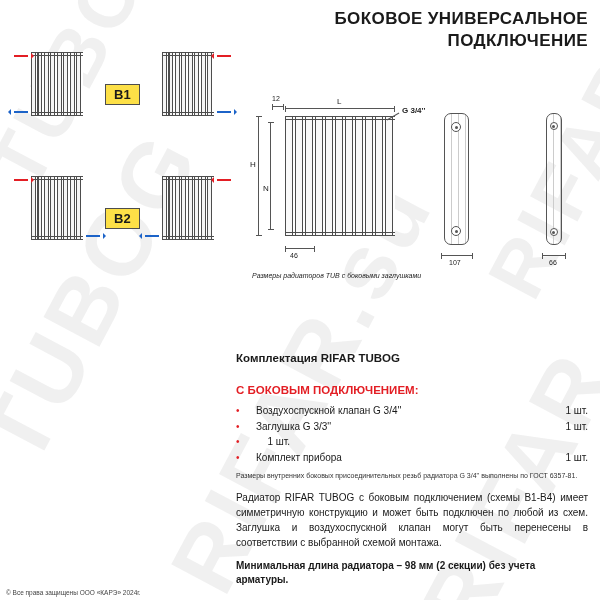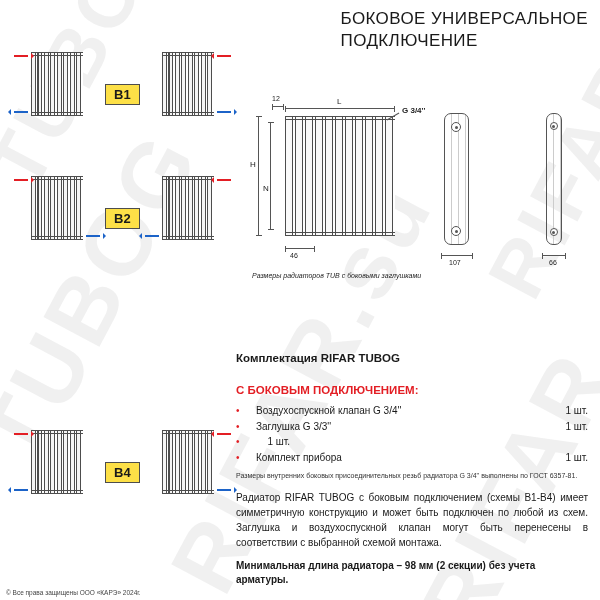--- a/index.html
+++ b/index.html
@@ -12,22 +12,22 @@
 
   
   .wm{
     position:absolute; font-weight:bold; white-space:nowrap;
     color:rgba(110,110,110,0.10); letter-spacing:5px;
     transform-origin:left top; pointer-events:none; font-size:92px;
   }
 
   
   .title{
-    position:absolute; top:8px; right:12px; 
-    font-size:17px; font-weight:normal; line-height:1.3; letter-spacing:.4px;
+    position:absolute; top:8px; right:12px; text-align:right;
+    font-size:17px; font-weight:bold; line-height:1.3; letter-spacing:.4px;
   }
 
   
   .scheme-row{ position:absolute; left:14px; display:flex; align-items:center; gap:5px; }
   .row1{top:52px} .row2{top:176px} .row3{top:306px} .row4{top:430px}
   .rad-group{ position:relative; margin:0 17px; }
   .radiator{
     width:52px; height:64px;
     background:repeating-linear-gradient(90deg,#4d4d4d 0 1px,#f5f5f5 1px 4px,#4d4d4d 4px 5px,#ffffff 5px 6.5px);
     border-top:4px double #4d4d4d; border-bottom:4px double #4d4d4d;
@@ -133,33 +133,20 @@
     </div>
     <div class="scheme-label">B2</div>
     <div class="rad-group">
       <div class="radiator"></div>
       <span class="arrow red dir-left pos-tr"></span>
       <span class="arrow blue dir-left pos-bl"></span>
     </div>
   </div>
 
 
-  <div class="scheme-row row4">
-    <div class="rad-group">
-      <div class="radiator"></div>
-      <span class="arrow red dir-right pos-tl"></span>
-      <span class="arrow blue dir-left pos-bl"></span>
-    </div>
-    <div class="scheme-label">B4</div>
-    <div class="rad-group">
-      <div class="radiator"></div>
-      <span class="arrow red dir-left pos-tr"></span>
-      <span class="arrow blue dir-right pos-br"></span>
-    </div>
-  </div>
 
   <div class="dim-drawing">
     <div class="dim-label small" style="left:20px;top:-1px;">12</div>
     <div class="dimline-h" style="left:20px;top:10px;width:12px;"></div>
 
     <div class="dim-label" style="left:85px;top:1px;">L</div>
     <div class="dimline-h" style="left:33px;top:12px;width:110px;"></div>
 
     <div class="front-rad"></div>
 

